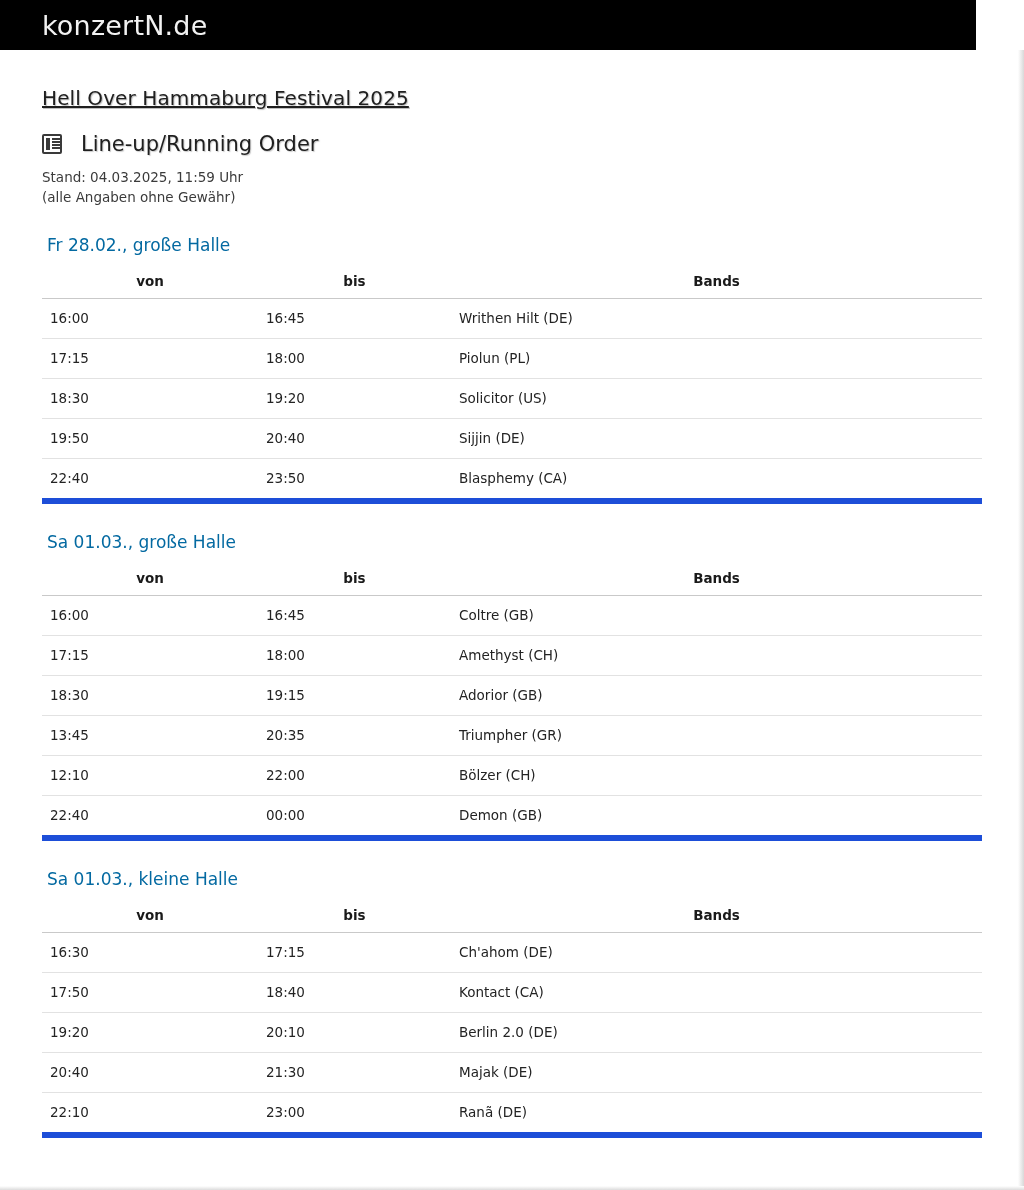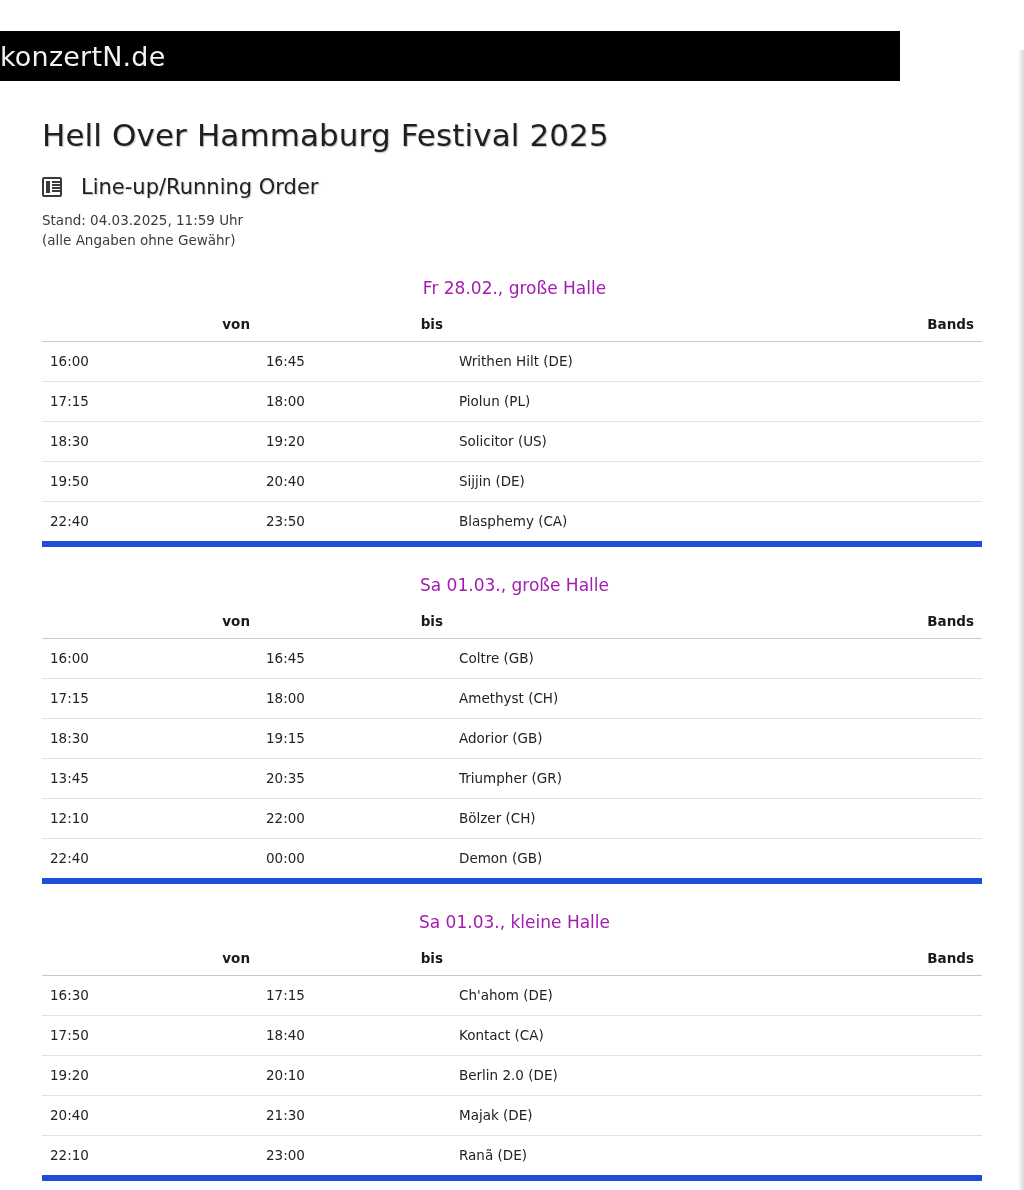--- a/index.html
+++ b/index.html
@@ -12,48 +12,49 @@
     min-height: 1190px;
     font-family: "DejaVu Sans", "Liberation Sans", sans-serif;
     color: #1a1a1a;
     position: relative;
   }
 
   
   .topbar {
     background: #000000;
     height: 50px;
-    width: 900px;
+    width: 976px;
     display: flex;
     align-items: center;
     box-sizing: border-box;
-    margin-top: 31px;
+    padding-left: 42px;
   }
   .brand {
     color: #f2f2f2;
     font-size: 27px;
     font-weight: 400;
     letter-spacing: 0.2px;
     font-family: "DejaVu Sans", "Liberation Sans", sans-serif;
   }
 
   
   .page {
     padding: 0 42px 0 42px;
     box-sizing: border-box;
     width: 1024px;
   }
 
   h1.title {
-    font-size: 31px;
+    font-size: 20px;
     font-weight: 400;
     margin: 36px 0 0 0;
     color: #1f1f1f;
     text-shadow: 1px 1px 1px rgba(140,140,140,0.55);
     letter-spacing: 0.1px;
+    text-decoration: underline;
   }
 
   .subtitle-row {
     display: flex;
     align-items: center;
     gap: 19px;
     margin-top: 22px;
   }
   .subtitle-icon {
     width: 20px;
@@ -94,34 +95,33 @@
   .meta {
     margin-top: 12px;
     font-size: 13.5px;
     line-height: 1.45;
     color: #3b3b3b;
   }
 
   h3.section {
     font-size: 17px;
     font-weight: 400;
-    color: #a21caf;
+    color: #0369a1;
     margin: 28px 0 0 5px;
-    text-align: center;
   }
 
   table.schedule {
     width: 940px;
     border-collapse: collapse;
     margin-top: 12px;
     margin-left: 0;
     font-size: 13.5px;
   }
   table.schedule th {
-    text-align: right;
+    text-align: center;
     font-weight: bold;
     font-size: 13.5px;
     color: #1a1a1a;
     padding: 6px 8px 9px 8px;
     border-bottom: 1px solid #c9c9c9;
   }
   table.schedule td {
     padding: 11px 8px 12px 8px;
     border-bottom: 1px solid #e2e2e2;
     color: #232323;

